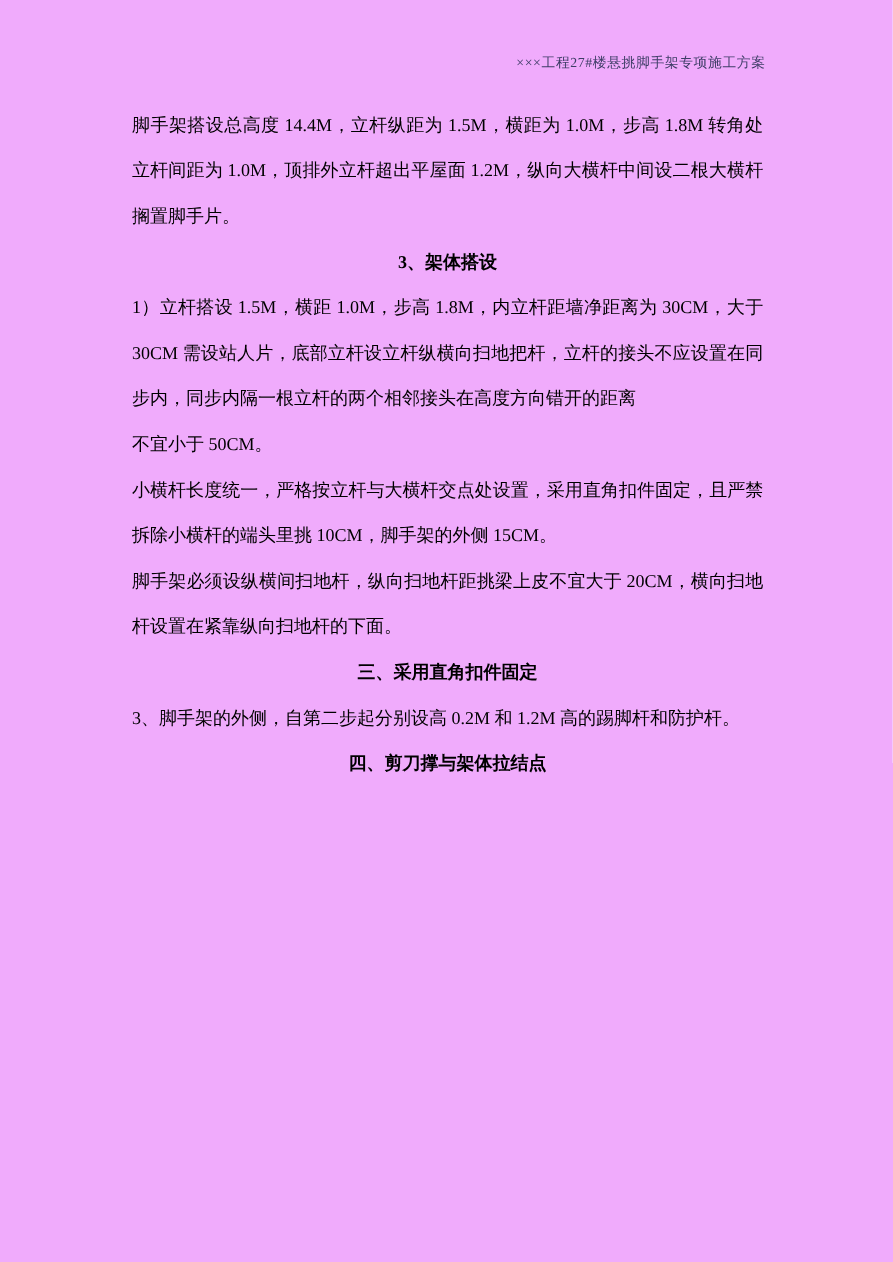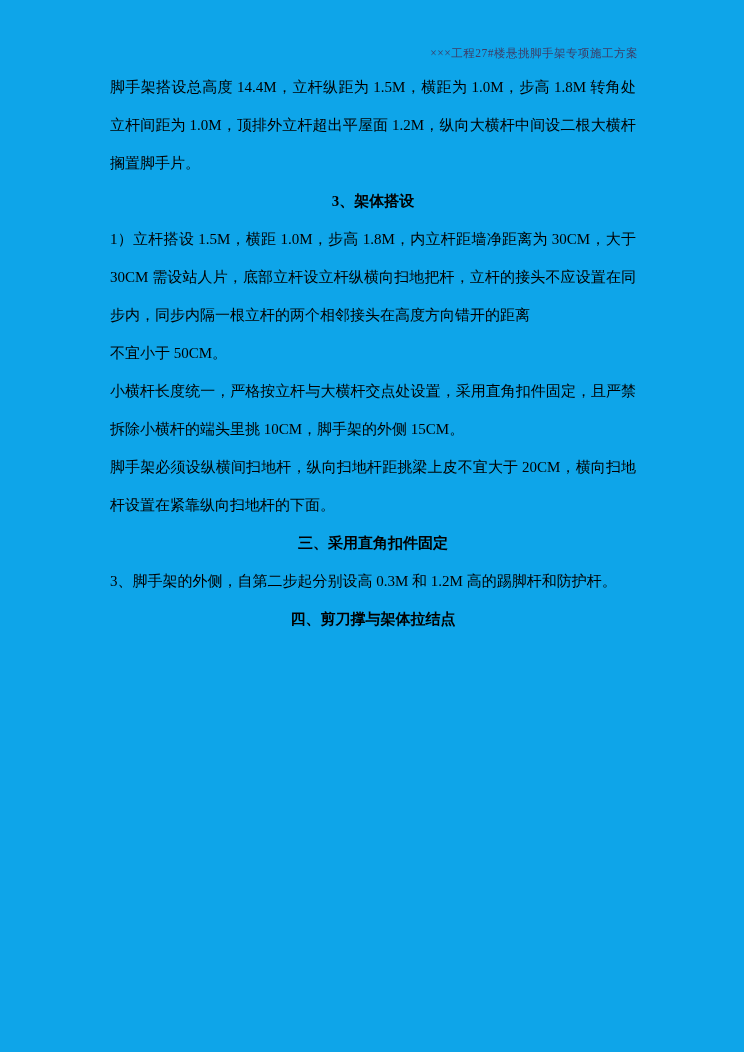--- a/index.html
+++ b/index.html
@@ -4,39 +4,39 @@
 <style>
   html, body {
     margin: 0;
     padding: 0;
     background: #ffffff;
   }
   .page {
     position: relative;
     width: 744px;
     height: 1052px;
-    background: #0ea5e9;
+    background: #f0abfc;
     font-family: "Liberation Serif", "DejaVu Serif", serif;
     color: #000000;
     overflow: hidden;
   }
   .header {
     position: absolute;
     top: 46px;
     left: 110px;
     right: 106px;
     text-align: right;
     font-size: 11.5px;
     color: #3d3d66;
     letter-spacing: 0.5px;
     line-height: 14px;
   }
   .content {
     position: absolute;
-    top: 68px;
+    top: 86px;
     left: 110px;
     width: 526px;
   }
   .content p {
     margin: 0;
     padding: 0;
     font-size: 15px;
     line-height: 38px;
     text-align: justify;
     word-break: break-all;
@@ -54,17 +54,17 @@
   <div class="header">×××工程27#楼悬挑脚手架专项施工方案</div>
 
   <div class="content">
     <p>脚手架搭设总高度 14.4M，立杆纵距为 1.5M，横距为 1.0M，步高 1.8M 转角处立杆间距为 1.0M，顶排外立杆超出平屋面 1.2M，纵向大横杆中间设二根大横杆搁置脚手片。</p>
     <p class="heading">3、架体搭设</p>
     <p>1）立杆搭设 1.5M，横距 1.0M，步高 1.8M，内立杆距墙净距离为 30CM，大于 30CM 需设站人片，底部立杆设立杆纵横向扫地把杆，立杆的接头不应设置在同步内，同步内隔一根立杆的两个相邻接头在高度方向错开的距离</p>
     <p>不宜小于 50CM。</p>
     <p>小横杆长度统一，严格按立杆与大横杆交点处设置，采用直角扣件固定，且严禁拆除小横杆的端头里挑 10CM，脚手架的外侧 15CM。</p>
     <p>脚手架必须设纵横间扫地杆，纵向扫地杆距挑梁上皮不宜大于 20CM，横向扫地杆设置在紧靠纵向扫地杆的下面。</p>
     <p class="heading">三、采用直角扣件固定</p>
-    <p>3、脚手架的外侧，自第二步起分别设高 0.3M 和 1.2M 高的踢脚杆和防护杆。</p>
+    <p>3、脚手架的外侧，自第二步起分别设高 0.2M 和 1.2M 高的踢脚杆和防护杆。</p>
     <p class="heading">四、剪刀撑与架体拉结点</p>
   </div>
 
 </div>
 
 </body></html>

